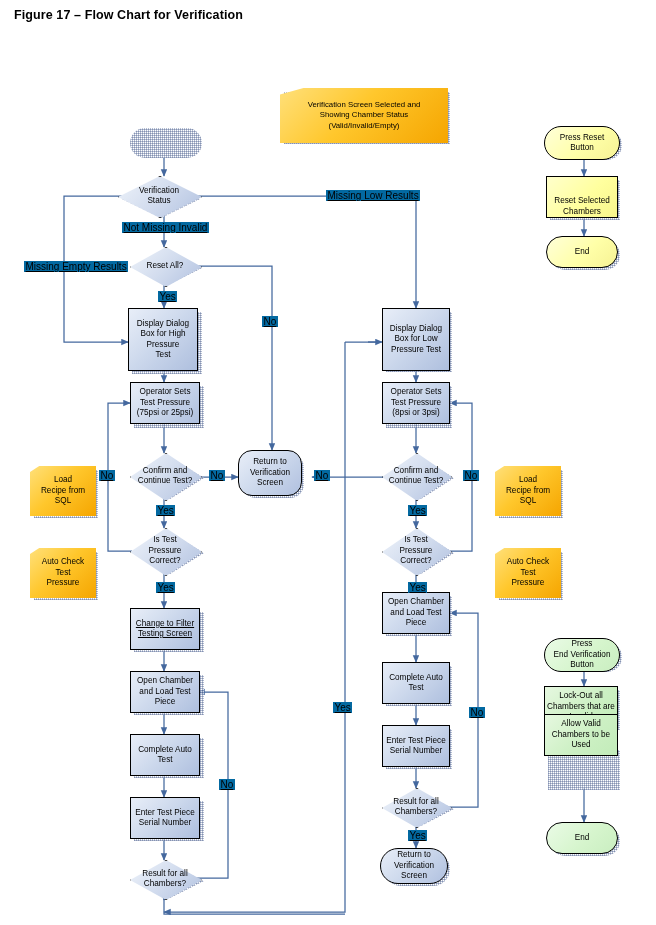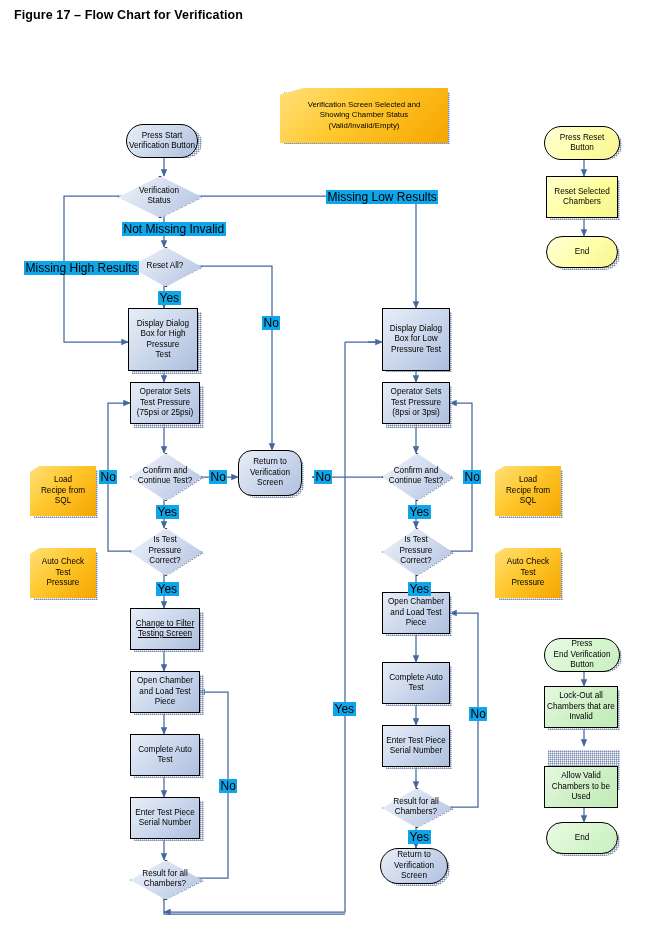--- a/index.html
+++ b/index.html
@@ -20,21 +20,21 @@
       background:repeating-linear-gradient(0deg,#9aa7c4 0 1px,#ffffff 1px 2px),
                  repeating-linear-gradient(90deg,#9aa7c4 0 1px,#ffffff 1px 2px);
       background-blend-mode:multiply;opacity:.75;}
 
   
   .proc{border:1.6px solid #000;background:linear-gradient(135deg,#e8eef8 0%,#ccd8ec 48%,#aebfde 100%);z-index:2;}
   
   .term{border:1.8px solid #000;border-radius:999px;
         background:linear-gradient(135deg,#e8eef8 0%,#ccd8ec 50%,#b0c0df 100%);z-index:2;}
   
-  .proc-y{border:1.6px solid #000;background:linear-gradient(135deg,#ffffcc 0%,#ffff9e 55%,#f7f58c 100%);z-index:2;}
+  .proc-y{border:1.6px solid #000;background:linear-gradient(135deg,#ffffcc 0%,#ffff9e 55%,#f7f58c 100%);z-index:2;align-items:flex-end;}
   .term-y{border:1.8px solid #000;border-radius:999px;
           background:linear-gradient(135deg,#ffffd9 0%,#ffffa8 55%,#f6f294 100%);z-index:2;}
   
   .proc-g{border:1.6px solid #000;background:linear-gradient(135deg,#e6f8e0 0%,#cdf0c4 55%,#c2ecb9 100%);z-index:2;}
   .term-g{border:1.8px solid #000;border-radius:999px;
           background:linear-gradient(135deg,#eafbe6 0%,#d6f5cd 55%,#c9eec0 100%);z-index:2;}
 
   
   .dec{z-index:2;background:transparent;}
   .dec .dshape{position:absolute;left:0;top:0;width:100%;height:100%;
@@ -45,21 +45,21 @@
   .dec .t{position:relative;z-index:3;}
 
   
   .doc{z-index:2;}
   .doc .dshape{position:absolute;left:0;top:0;width:100%;height:100%;
       background:linear-gradient(135deg,#ffe07a 0%,#ffc72c 45%,#f5a500 100%);
       -webkit-clip-path:polygon(14% 0,100% 0,100% 100%,0 100%,0 12%);
       clip-path:polygon(14% 0,100% 0,100% 100%,0 100%,0 12%);}
   .doc .t{position:relative;z-index:3;}
 
-  .edge-label{position:absolute;font-size:12px;color:#000;background:#0ea5e9;padding:0 1.5px;white-space:nowrap;z-index:3;}
+  .edge-label{position:absolute;font-size:10px;color:#000;background:#0369a1;padding:0 1.5px;white-space:nowrap;z-index:3;text-decoration:underline;}
 </style>
 </head>
 <body>
 
 <div id="stage">
 
   <div class="fig-title">Figure 17 – Flow Chart for Verification</div>
 
   <svg id="wires" viewBox="0 0 656 925">
     <defs>
@@ -147,23 +147,20 @@
 
       <path d="M345,478 L345,342"></path>
       <path d="M345,342 L380,342"></path>
     </g>
     <g stroke="#44689e" stroke-width="1.25" fill="none" marker-end="url(#ah)">
       <path d="M368,342 L382,342"></path>
     </g>
   </svg>
 
   <div class="sh" style="left:130px;top:128px;width:72px;height:30px;border-radius:999px;"></div>
-  <div class="node term" style="left:126px;top:124px;width:72px;height:34px;">
-    <span class="t">Press Start<br>Verification Button</span>
-  </div>
 
   <div class="sh" style="left:122px;top:180px;width:78px;height:38px;-webkit-clip-path:polygon(50% 0,100% 50%,50% 100%,0 50%);clip-path:polygon(50% 0,100% 50%,50% 100%,0 50%);"></div>
   <div class="node dec" style="left:118px;top:176px;width:82px;height:40px;">
     <div class="dshape"></div>
       <span class="t">Verification<br>Status</span>
   </div>
 
   <div class="sh" style="left:134px;top:251px;width:68px;height:34px;-webkit-clip-path:polygon(50% 0,100% 50%,50% 100%,0 50%);clip-path:polygon(50% 0,100% 50%,50% 100%,0 50%);"></div>
   <div class="node dec" style="left:130px;top:247px;width:70px;height:38px;">
     <div class="dshape"></div>
@@ -320,32 +317,32 @@
   <div class="node term-g" style="left:544px;top:638px;width:76px;height:34px;">
     <span class="t">Press<br>End Verification<br>Button</span>
   </div>
 
   <div class="sh" style="left:548px;top:690px;width:72px;height:40px;"></div>
   <div class="node proc-g" style="left:544px;top:686px;width:74px;height:42px;">
     <span class="t">Lock-Out all<br>Chambers that are<br>Invalid</span>
   </div>
 
   <div class="sh" style="left:548px;top:750px;width:72px;height:40px;"></div>
-  <div class="node proc-g" style="left:544px;top:766px;width:74px;height:42px;">
+  <div class="node proc-g" style="left:544px;top:714px;width:74px;height:42px;">
     <span class="t">Allow Valid<br>Chambers to be<br>Used</span>
   </div>
 
   <div class="sh" style="left:550px;top:826px;width:70px;height:30px;border-radius:999px;"></div>
   <div class="node term-g" style="left:546px;top:822px;width:72px;height:32px;">
     <span class="t">End</span>
   </div>
 
   <div class="edge-label" style="left:326px;top:190px;">Missing Low Results</div>
   <div class="edge-label" style="left:122px;top:222px;">Not Missing Invalid</div>
-  <div class="edge-label" style="left:24px;top:261px;">Missing High Results</div>
+  <div class="edge-label" style="left:24px;top:261px;">Missing Empty Results</div>
   <div class="edge-label" style="left:158px;top:291px;">Yes</div>
   <div class="edge-label" style="left:262px;top:316px;">No</div>
   <div class="edge-label" style="left:99px;top:470px;">No</div>
   <div class="edge-label" style="left:209px;top:470px;">No</div>
   <div class="edge-label" style="left:156px;top:505px;">Yes</div>
   <div class="edge-label" style="left:156px;top:582px;">Yes</div>
   <div class="edge-label" style="left:219px;top:779px;">No</div>
   <div class="edge-label" style="left:314px;top:470px;">No</div>
   <div class="edge-label" style="left:463px;top:470px;">No</div>
   <div class="edge-label" style="left:408px;top:505px;">Yes</div>

